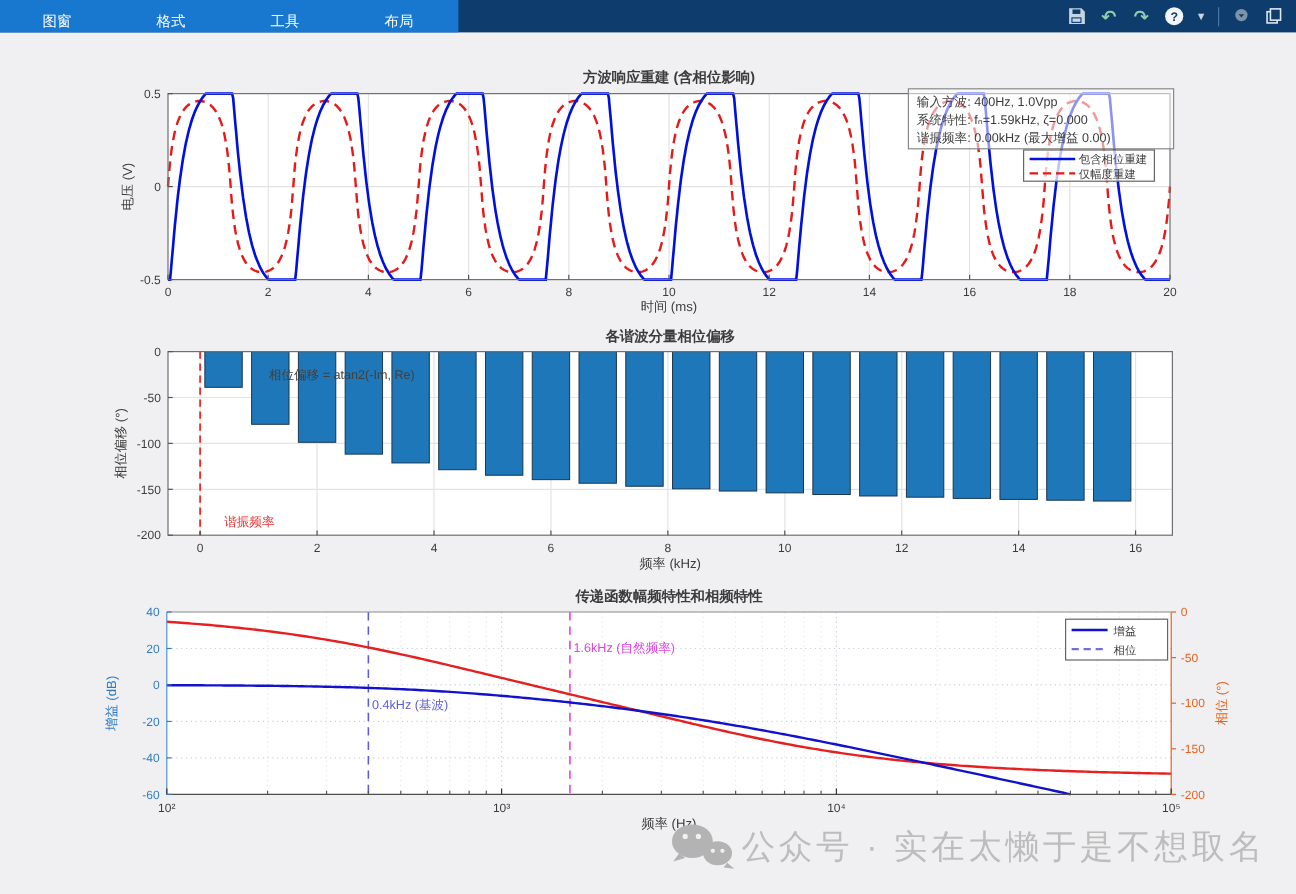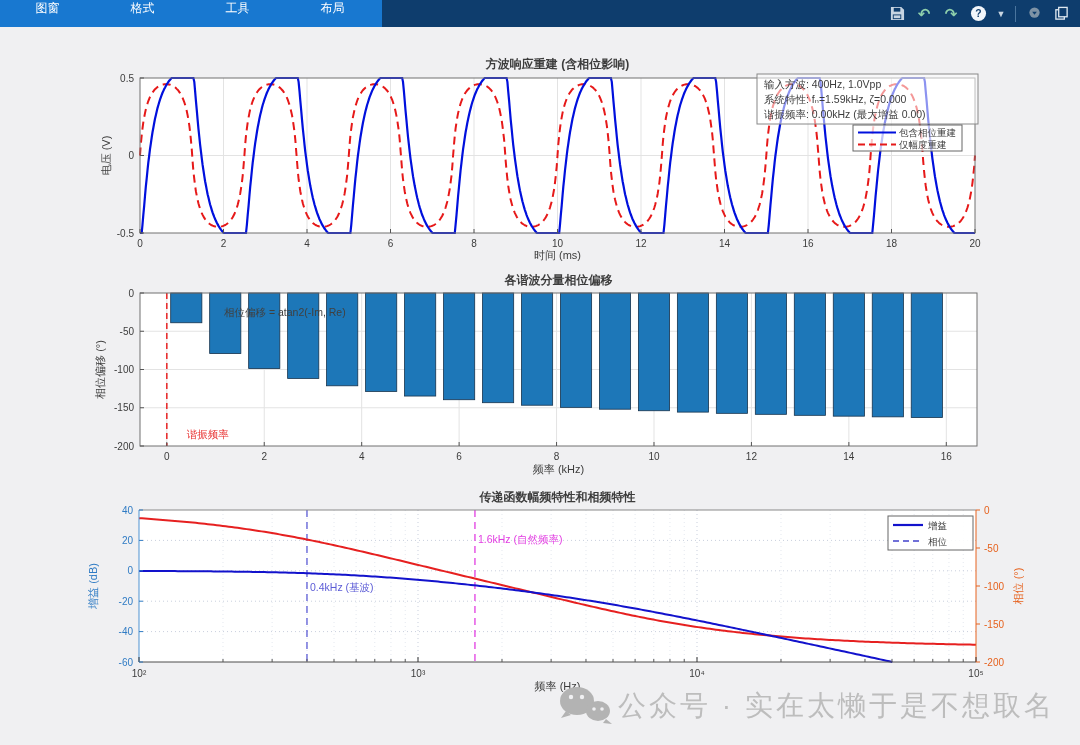--- a/index.html
+++ b/index.html
@@ -1,18 +1,18 @@
 <!DOCTYPE html>
 <html><head>
 <meta charset="utf-8">
 <style>
   html,body{margin:0;padding:0;background:#eef0f2;font-family:"Liberation Sans","DejaVu Sans",sans-serif;}
   .stage{position:relative;width:1080px;height:745px;background:#f0f0f2;overflow:hidden;}
   .toolbar{position:absolute;left:0;top:0;width:1080px;height:27px;background:#0e3d6d;}
-  .toolbar .menu-zone{position:absolute;left:0;top:0;width:382px;height:27px;background:#1878d0;display:flex;align-items:flex-start;}
+  .toolbar .menu-zone{position:absolute;left:0;top:0;width:382px;height:27px;background:#1878d0;display:flex;align-items:flex-end;}
   .menu-item{color:#fff;font-size:12px;width:95px;text-align:center;cursor:default;}
   .toolbar-right{position:absolute;right:10px;top:0;height:27px;display:flex;align-items:center;gap:9px;}
   .tb-ico{display:inline-flex;align-items:center;justify-content:center;width:18px;height:18px;font-size:14px;}
   .ico-undo,.ico-redo{color:#8fd0ac;font-size:15px;font-weight:bold;}
   .ico-caret,.ico-caret2{color:#c9d6e2;font-size:9px;width:10px;}
   .ico-divider{width:1px;height:16px;background:#4a759e;}
   .figure{position:absolute;left:0;top:27px;}
   text{font-family:"Liberation Sans","DejaVu Sans",sans-serif;}
 </style>
 </head>

